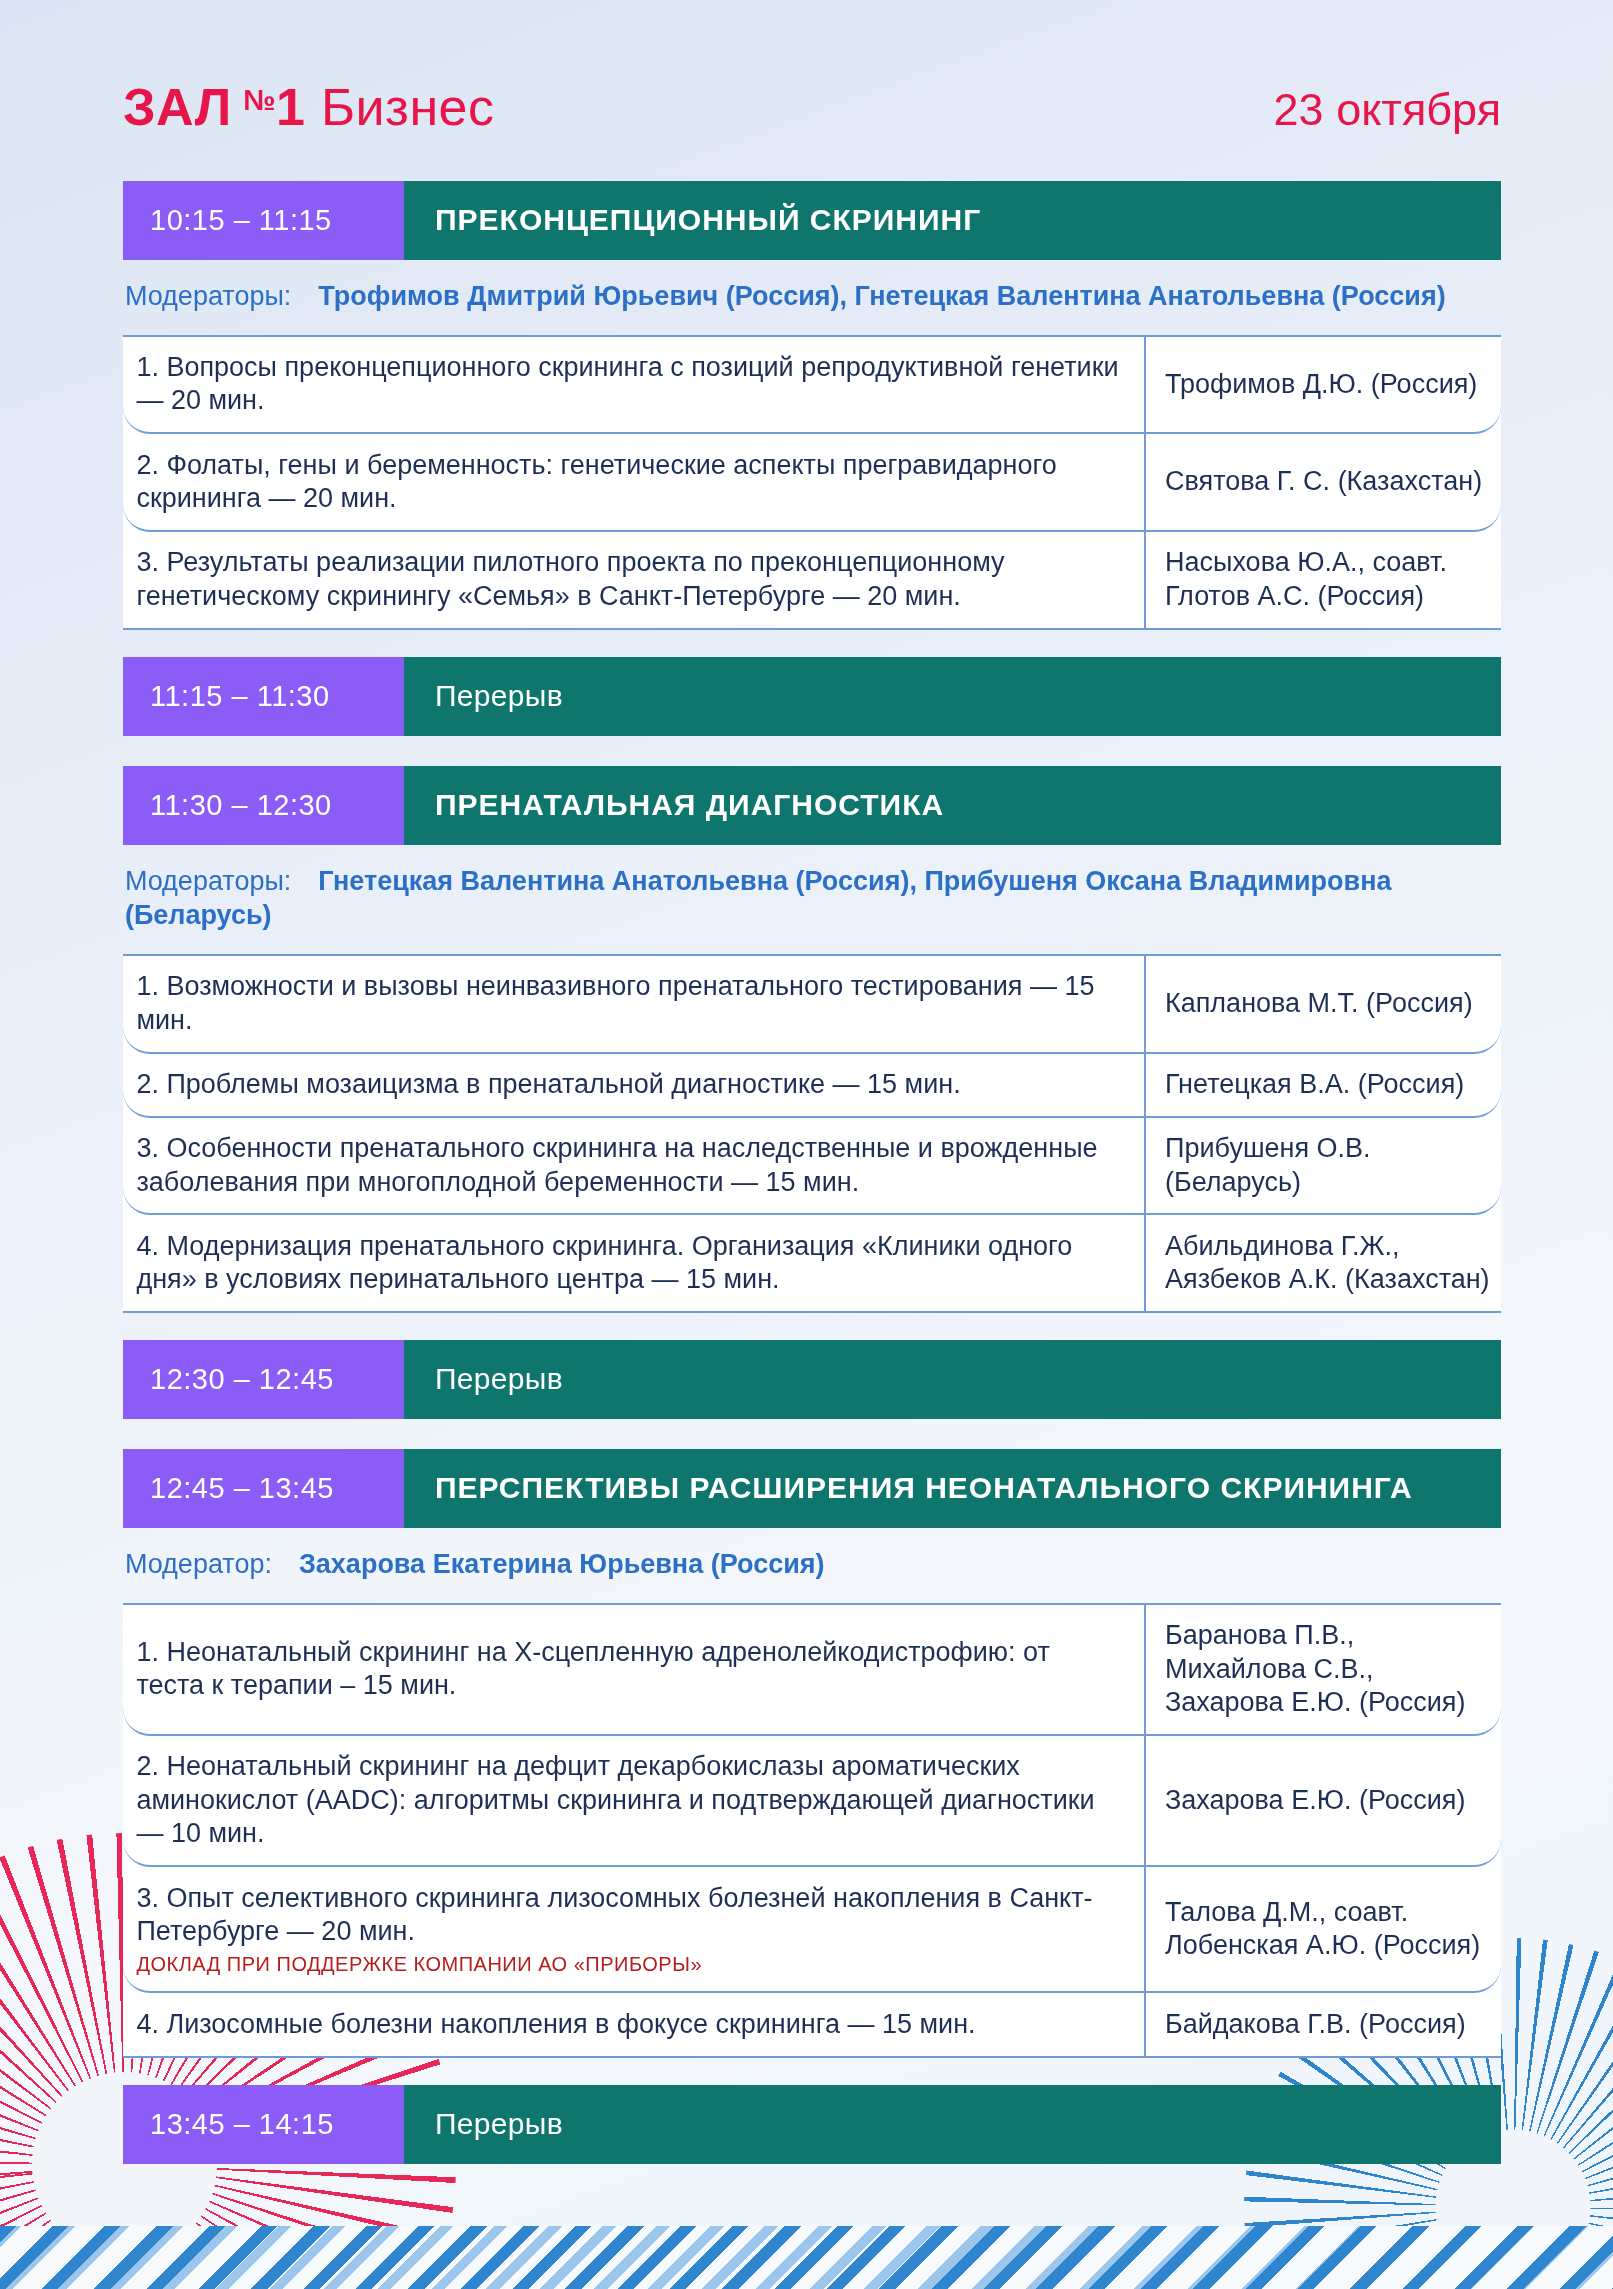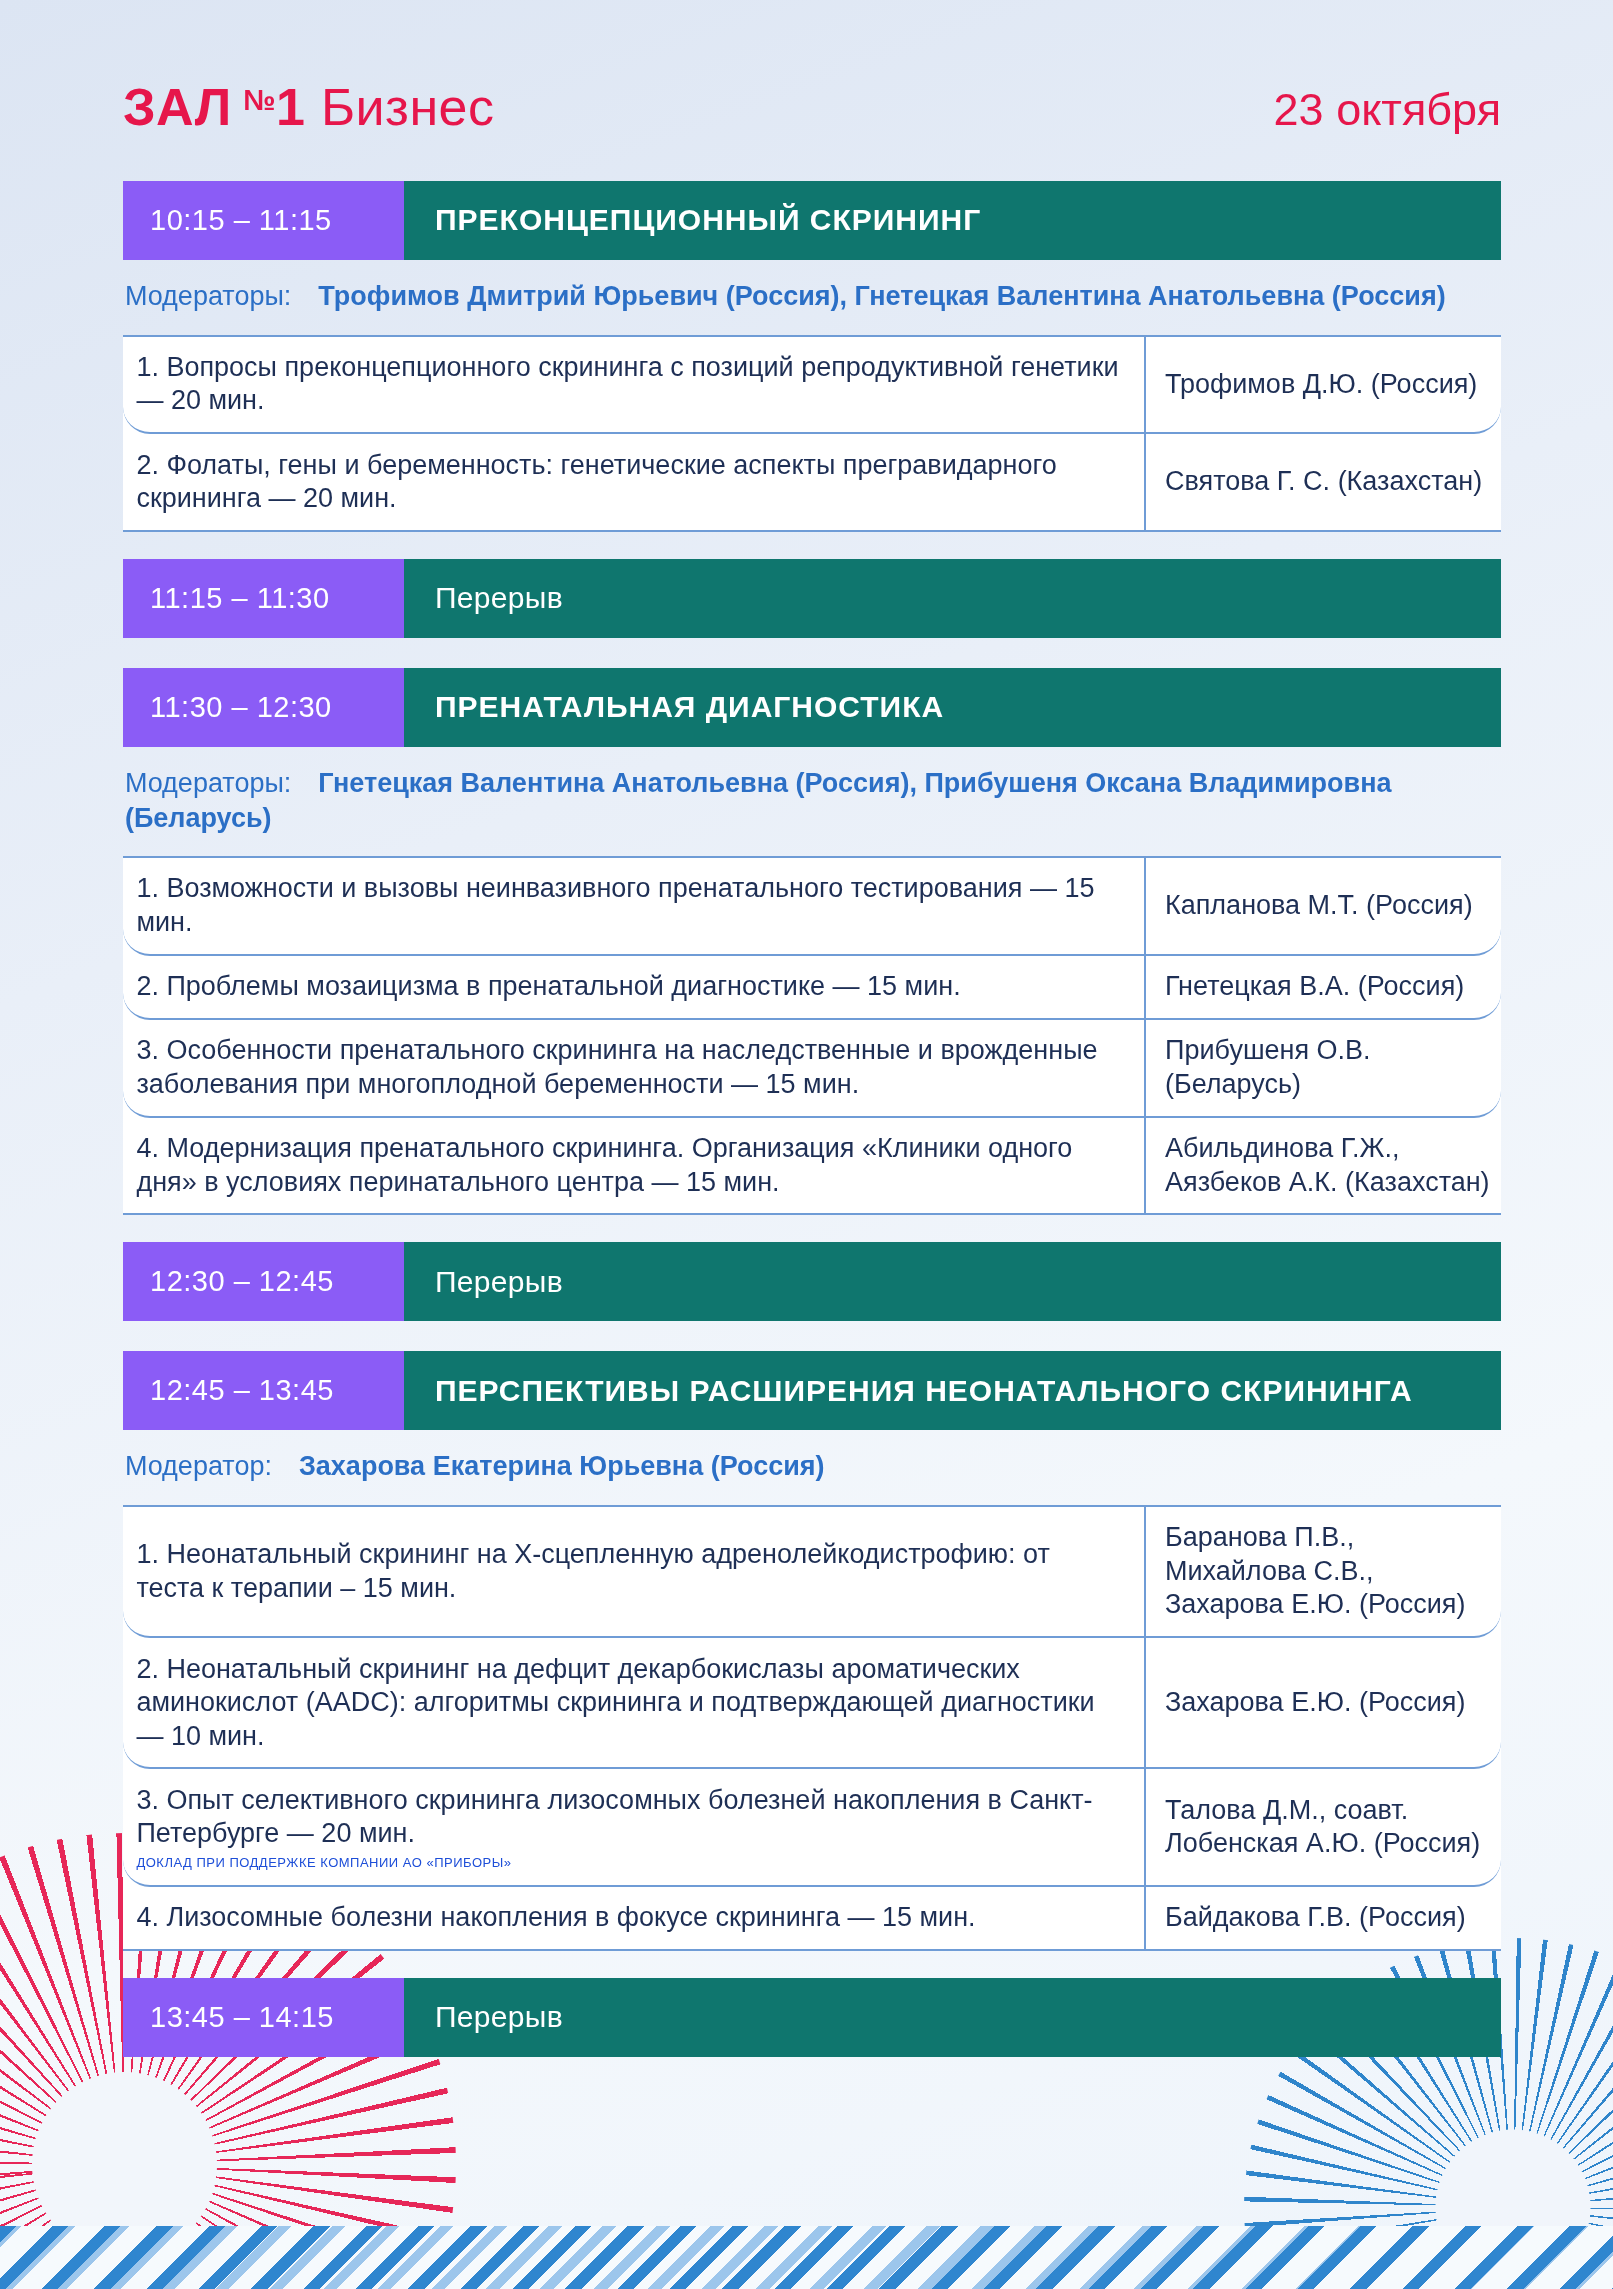--- a/index.html
+++ b/index.html
@@ -85,21 +85,21 @@
     border-bottom:2.9px solid #6f9cd6;
   }
   .talk-row { display:flex; border-bottom:2.9px solid #6f9cd6;border-radius:27px; }
   .talk-row:last-child { border-bottom:none; }
   .talk-title {
     flex:1; padding:14.4px 25px 14.4px 13.4px;
     font-size:27px; line-height:1.24;
     display:flex; flex-direction:column; justify-content:center;
   }
   .talk-note {
-    margin-top:3.8px; font-size:13px; letter-spacing:0.5px; color:#1d4ed8;
+    margin-top:3.8px; font-size:20px; letter-spacing:0.5px; color:#b91c1c;
   }
   .talk-speakers {
     flex:0 0 357px; border-left:2.9px solid #6f9cd6;
     padding:14.4px 7.7px 14.4px 19px;
     font-size:27px; line-height:1.24;
     display:flex; flex-direction:column; justify-content:center;
   }
 
   .session { margin-bottom:27px; }
 </style>
@@ -129,20 +129,24 @@
     </div>
     <div class="talks">
       <div class="talk-row">
         <div class="talk-title">1. Вопросы преконцепционного скрининга с позиций репродуктивной генетики — 20 мин.</div>
         <div class="talk-speakers">Трофимов Д.Ю. (Россия)</div>
       </div>
       <div class="talk-row">
         <div class="talk-title">2. Фолаты, гены и беременность: генетические аспекты прегравидарного скрининга — 20 мин.</div>
         <div class="talk-speakers">Святова Г. С. (Казахстан)</div>
       </div>
+      <div class="talk-row">
+        <div class="talk-title">3. Результаты реализации пилотного проекта по преконцепционному генетическому скринингу «Семья» в Санкт-Петербурге — 20 мин.</div>
+        <div class="talk-speakers">Насыхова Ю.А., соавт. Глотов А.С. (Россия)</div>
+      </div>
     </div>
   </section>
 
   <div class="bar break">
     <div class="timebox">11:15 – 11:30</div>
     <div class="titlebar">Перерыв</div>
   </div>
 
   <section class="session">
     <div class="bar">

